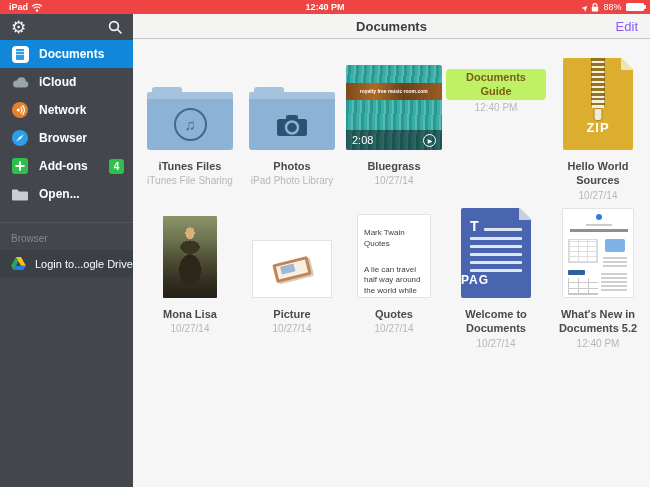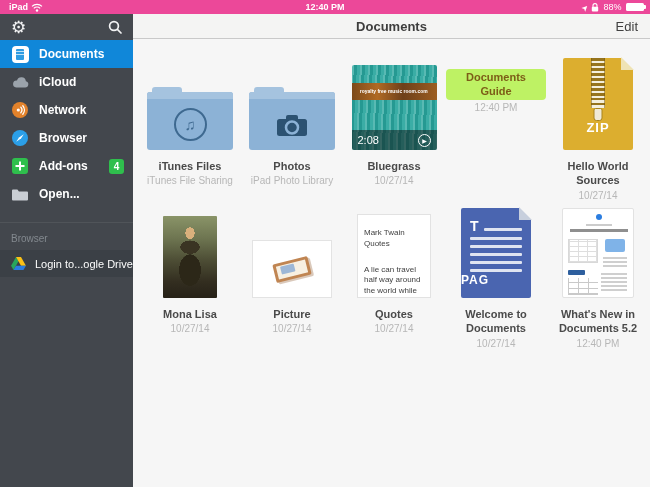--- a/index.html
+++ b/index.html
@@ -2,21 +2,21 @@
 <html><head>
 <meta charset="utf-8">
 <style>
   * { margin:0; padding:0; box-sizing:border-box; }
   html,body { width:650px; height:487px; overflow:hidden; background:#222;
     font-family:"Liberation Sans", sans-serif; }
   .screen { position:relative; width:650px; height:487px; background:#f6f6f6; overflow:hidden; }
 
   
   .statusbar { position:absolute; top:0; left:0; width:650px; height:14px;
-    background:#ec4899; color:#fff; font-size:9px; display:flex; align-items:center; z-index:30; }
+    background:#ef4444; color:#fff; font-size:9px; display:flex; align-items:center; z-index:30; }
   .sb-left { display:flex; align-items:center; gap:3px; padding-left:9px; font-weight:bold; }
   .sb-time { position:absolute; left:0; right:0; text-align:center; font-weight:bold; }
   .sb-right { margin-left:auto; display:flex; align-items:center; gap:4px; padding-right:4px; }
   .nav-arrow { display:inline-block; font-size:8px; transform:rotate(-45deg) translateY(1px); }
   .battery { display:flex; align-items:center; }
   .batt-body { width:18px; height:8px; background:#fff; border-radius:1.5px; }
   .batt-tip { width:2px; height:4px; background:#fff; border-radius:0 1px 1px 0; margin-left:0.5px; }
 
   
   .sidebar { position:absolute; top:14px; left:0; width:133px; bottom:0;
@@ -38,21 +38,21 @@
     border-top:1px solid rgba(255,255,255,0.07); padding-top:10px; }
   .login-row { margin-top:6px; height:27px; background:#3b4046; display:flex; align-items:center;
     gap:8px; padding-left:9px; color:#fdfdfd; font-size:11px; }
 
   
   .main { position:absolute; top:14px; left:133px; right:0; bottom:0; }
   .toolbar { height:25px; background:#f4f4f3; border-bottom:1px solid #c9c9c9; position:relative; }
   .tb-title { position:absolute; left:0; right:0; top:0; height:25px; line-height:25px;
     text-align:center; font-size:13px; font-weight:bold; color:#3d3d3d; }
   .tb-edit { position:absolute; right:12px; top:0; height:17px; line-height:25px;
-    font-size:13px; color:#404040; cursor:default; }
+    font-size:13px; color:#8b5cf6; cursor:default; }
   .content { position:absolute; top:26px; left:0; right:0; bottom:0; background:#f6f6f6; overflow:hidden; }
   .grid { padding:20px 0 0 6px; }
   .grid-row { display:flex; height:148px; align-items:flex-start; }
   .cell { width:102px; display:flex; flex-direction:column; align-items:center; }
   .thumb-box { height:90px; display:flex; align-items:flex-end; justify-content:center; }
   .fname { margin-top:9px; font-size:11px; color:#4a4a4a; font-weight:600; text-align:center;
     line-height:1.3; max-width:100px; }
   .fname .hl { background:#bef264; color:#7c5d17; border-radius:4px; padding:1px 16px; display:inline-block;text-align:center; }
   .fsub { margin-top:2px; font-size:10px; color:#b7b7b7; text-align:center; }
 
@@ -60,21 +60,21 @@
   .th-folder { position:relative; width:86px; height:58px; background:#8cb2d6; border-radius:3px; }
   .th-folder::before { content:""; position:absolute; top:-5px; left:5px; width:30px; height:8px;
     background:#a5c3df; border-radius:3px 3px 0 0; }
   .th-folder::after { content:""; position:absolute; top:0; left:0; right:0; height:7px;
     background:#a5c3df; border-radius:3px 3px 0 0; }
   .fold-ic { position:absolute; inset:7px 0 0 0; display:flex; align-items:center; justify-content:center; }
   .music-circle { width:33px; height:33px; border:2.5px solid #3e6990; border-radius:50%;
     display:flex; align-items:center; justify-content:center; color:#3e6990; font-size:15px; }
 
   
-  .th-video { position:relative; width:85px; height:85px; border-radius:2px; overflow:hidden;
+  .th-video { position:relative; width:96px; height:85px; border-radius:2px; overflow:hidden;
     background:#2aa69e;
     background-image:repeating-linear-gradient(93deg, rgba(255,255,255,0.22) 0 2px, rgba(0,60,60,0.12) 2px 5px, rgba(255,255,255,0.08) 5px 8px);text-align:center; }
   .vid-band { position:absolute; top:18px; left:0; right:0; height:17px;
     background:linear-gradient(90deg,#7c4a1a,#b06a24 30%,#6e401a 60%,#9c5d21); display:flex;
     flex-direction:column; align-items:center; justify-content:center; }
   .vid-band span { font-size:8px; transform:scale(0.62); white-space:nowrap; color:#fff; font-weight:bold; }
   .vid-bar { position:absolute; bottom:0; left:0; right:0; height:20px; background:rgba(15,15,15,0.5);
     display:flex; align-items:center; padding:0 6px; color:#fff; font-size:11px; }
   .play-circle { margin-left:auto; width:13px; height:13px; border:1.5px solid #fff; border-radius:50%;
     display:flex; align-items:center; justify-content:center; color:#fff; font-size:6px; padding-left:1px; }

